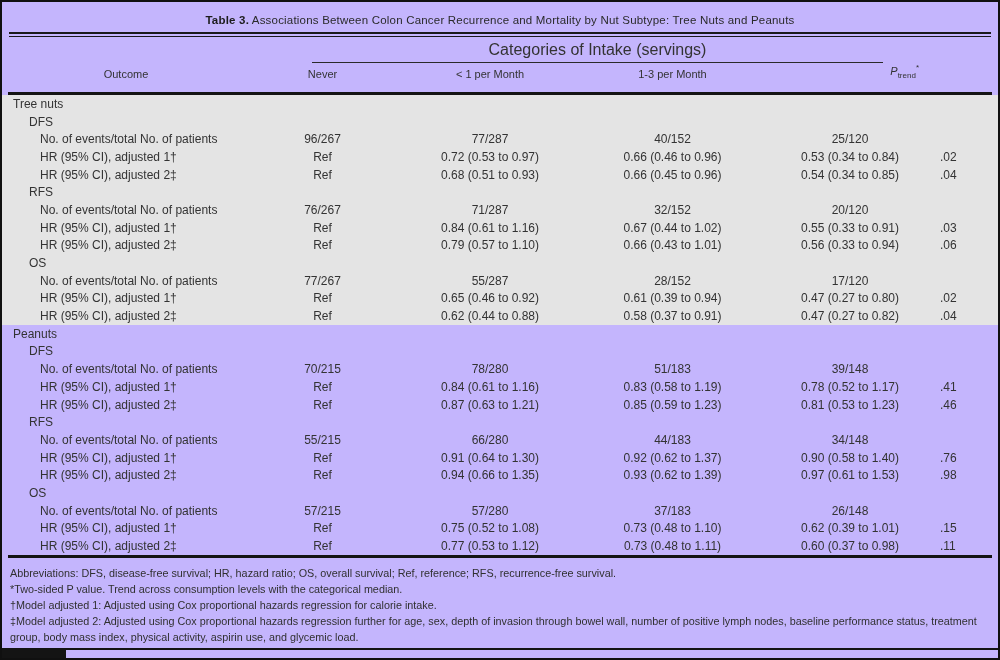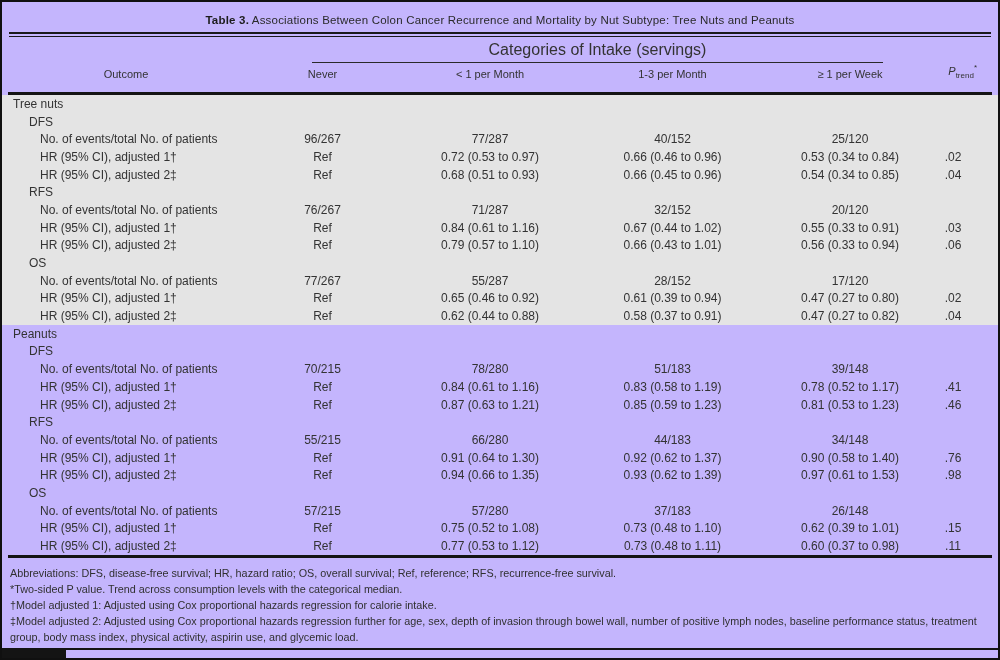--- a/index.html
+++ b/index.html
@@ -48,21 +48,21 @@
   .col-head .c-p { text-align: right; padding-right: 21px; }
   .c-p .pit { font-style: italic; }
   .c-p sub { font-size: 8px; }
   .c-p sup { font-size: 8px; }
   .thick-rule { margin: 0 6px; border-top: 3px solid #141414; height: 0; }
   .tbody { }
   .row { height: 17.7px; align-items: center; font-size: 12px; color: #333; }
   .row.shaded { background: #e4e4e4; }
   .row .cell { white-space: nowrap; overflow: hidden; }
   .row .val { text-align: center; }
-  .row .p { text-align: center; padding-right: 32px; }
+  .row .p { text-align: left; padding-right: 32px; }
   .row .label { text-align: left; }
   .row.lvl-0 .label { padding-left: 11px; }
   .row.lvl-1 .label { padding-left: 27px; }
   .row.lvl-2 .label { padding-left: 38px; }
   .footnotes {
     margin: 7px 8px 0 8px;
     font-size: 10.8px;
     line-height: 16px;
     color: #303030;
   }
@@ -94,21 +94,20 @@
     <div></div>
     <div class="cat-span">Categories of Intake (servings)</div>
     <div></div>
   </div>
 
   <div class="grid col-head">
     <div>Outcome</div>
     <div>Never</div>
     <div>&lt; 1 per Month</div>
     <div>1-3 per Month</div>
-    <div>≥ 1 per Week</div>
     <div class="c-p"><span class="pit">P</span><sub>trend</sub><sup>*</sup></div>
   </div>
 
   <div class="thick-rule"></div>
 
   <div class="tbody">
       <div class="grid row lvl-0 shaded">
     <div class="cell label">Tree nuts</div>
     <div class="cell val"></div>
     <div class="cell val"></div>

